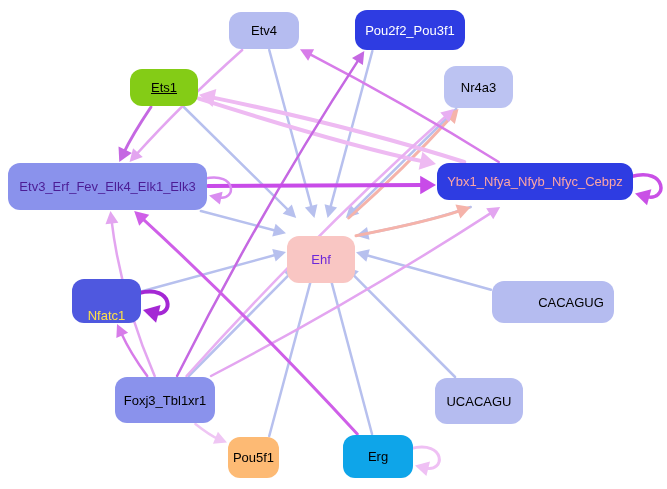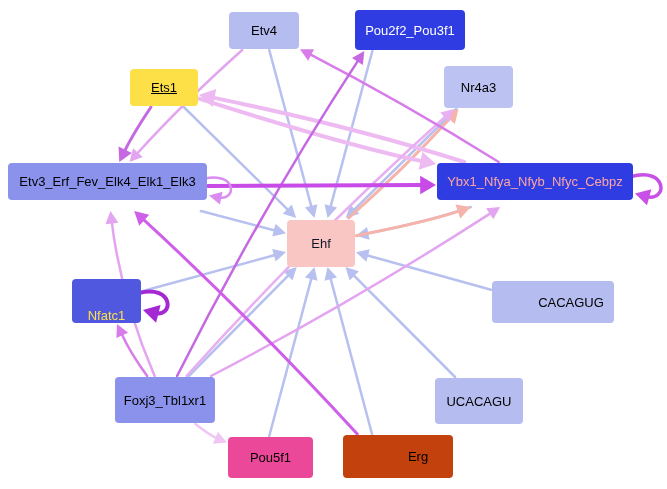--- a/index.html
+++ b/index.html
@@ -8,21 +8,21 @@
     width:667px;height:489px;
     background:#fff;
     font-family:"Liberation Sans","DejaVu Sans",sans-serif;
     overflow:hidden;
   }
   #edge-layer{position:absolute;left:0;top:0;}
   #node-layer{position:absolute;left:0;top:0;width:100%;height:100%;pointer-events:none;}
   .node{
     position:absolute;
     display:flex;align-items:center;justify-content:center;
-    border-radius:4px;
+    border-radius:12px;
     font-size:13px;
     white-space:nowrap;
     pointer-events:auto;
     cursor:default;
     letter-spacing:0px;
   }
 </style>
 </head>
 <body>
 
@@ -153,47 +153,47 @@
         <polygon points="415,465.5 429.98752268529336,461.6148791836267 426.40235512908725,475.97407740615733" fill="#efc0f4"></polygon>
       </g>
     </svg>
   <div id="node-layer">
       <div class="node" style="left: 229px; top: 12px; width: 70px; height: 37px; background: rgb(181, 188, 240); color: rgb(0, 0, 0);">
         <span>Etv4</span>
       </div>
       <div class="node" style="left: 323px; top: 10px; width: 110px; height: 40px; background: rgb(46, 60, 226); color: rgb(255, 255, 255); margin-left: 32px;">
         <span>Pou2f2_Pou3f1</span>
       </div>
-      <div class="node" style="left: 130px; top: 69px; width: 68px; height: 37px; background: #fde047; color: rgb(0, 0, 0); text-decoration: underline;">
+      <div class="node" style="left: 130px; top: 69px; width: 68px; height: 37px; background: #84cc16; color: rgb(0, 0, 0); text-decoration: underline;">
         <span>Ets1</span>
       </div>
       <div class="node" style="left: 444px; top: 66px; width: 69px; height: 42px; background: rgb(188, 195, 242); color: rgb(0, 0, 0);">
         <span>Nr4a3</span>
       </div>
-      <div class="node" style="left: 8px; top: 163px; width: 199px; height: 37px; background: rgb(138, 146, 236); color: #000000;">
+      <div class="node" style="left: 8px; top: 163px; width: 199px; height: 47px; background: rgb(138, 146, 236); color: #4c1d95;">
         <span>Etv3_Erf_Fev_Elk4_Elk1_Elk3</span>
       </div>
       <div class="node" style="left: 437px; top: 163px; width: 196px; height: 37px; background: rgb(46, 60, 226); color: #fca5a5;">
         <span>Ybx1_Nfya_Nfyb_Nfyc_Cebpz</span>
       </div>
-      <div class="node" style="left: 287px; top: 220px; width: 68px; height: 47px; background: rgb(249, 198, 195); color: #0f172a;">
+      <div class="node" style="left: 287px; top: 236px; width: 68px; height: 47px; background: rgb(249, 198, 195); color: #6d28d9;">
         <span>Ehf</span>
       </div>
       <div class="node" style="left: 72px; top: 279px; width: 69px; height: 44px; background: rgb(79, 88, 223); color: #fde047; align-items: flex-end;">
         <span>Nfatc1</span>
       </div>
       <div class="node" style="left: 492px; top: 281px; width: 86px; height: 42px; background: rgb(181, 188, 240); color: rgb(0, 0, 0); padding-left: 36px;">
         <span>CACAGUG</span>
       </div>
       <div class="node" style="left: 115px; top: 377px; width: 100px; height: 46px; background: rgb(138, 146, 236); color: rgb(0, 0, 0);">
         <span>Foxj3_Tbl1xr1</span>
       </div>
       <div class="node" style="left: 435px; top: 378px; width: 88px; height: 46px; background: rgb(181, 188, 240); color: rgb(0, 0, 0);">
         <span>UCACAGU</span>
       </div>
-      <div class="node" style="left: 228px; top: 437px; width: 85px; height: 41px; background: #ec4899; color: rgb(0, 0, 0); text-align: center;">
+      <div class="node" style="left: 228px; top: 437px; width: 51px; height: 41px; background: #fdba74; color: rgb(0, 0, 0); text-align: center;">
         <span>Pou5f1</span>
       </div>
-      <div class="node" style="left: 343px; top: 435px; width: 70px; height: 43px; background: #c2410c; color: rgb(0, 0, 0); padding-left: 40px;">
+      <div class="node" style="left: 343px; top: 435px; width: 70px; height: 43px; background: #0ea5e9; color: rgb(0, 0, 0);">
         <span>Erg</span>
       </div>
     </div>
 </div>
 
 </body></html>

